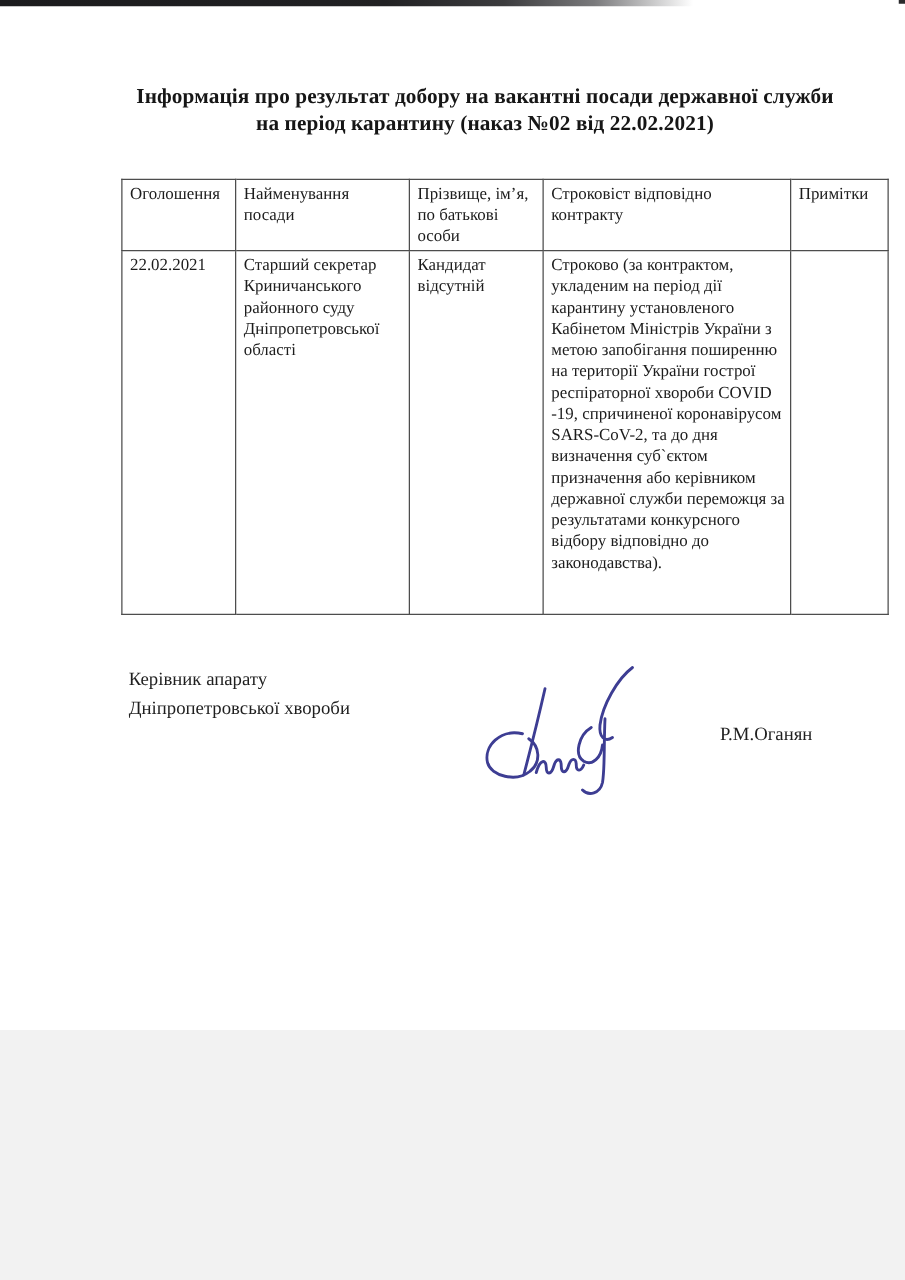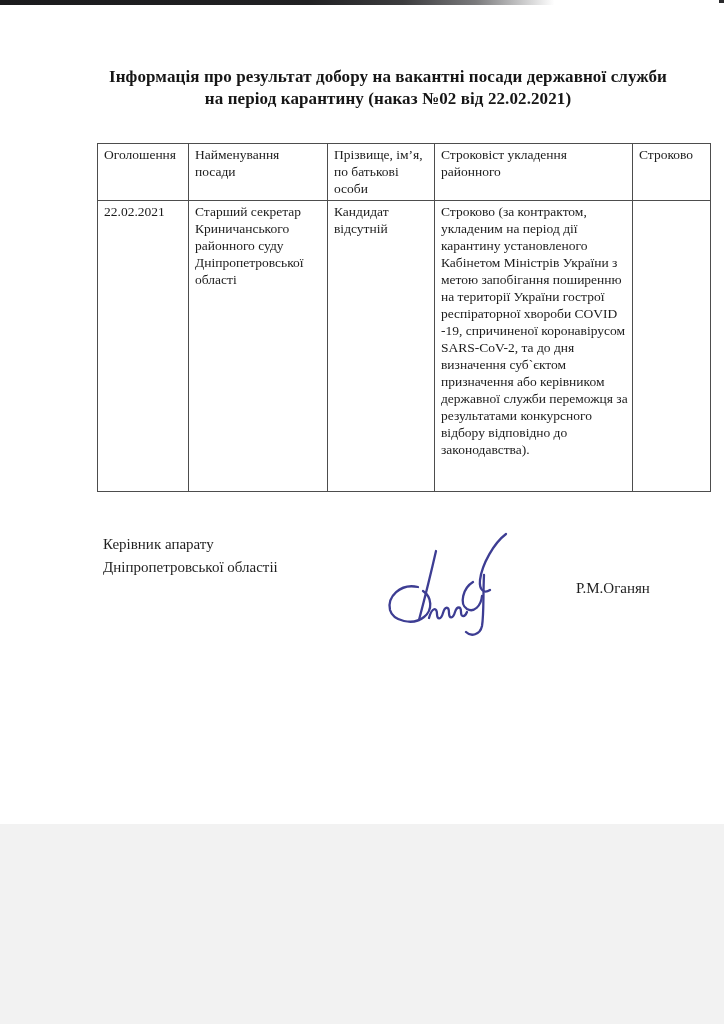--- a/index.html
+++ b/index.html
@@ -95,39 +95,39 @@
           <col class="col-position">
           <col class="col-person">
           <col class="col-contract">
           <col class="col-notes">
       </colgroup>
       <thead>
         <tr>
           <th>Оголошення</th>
           <th>Найменування посади</th>
           <th>Прізвище, ім’я, по батькові особи</th>
-          <th>Строковіст укладення районного</th>
-          <th>Строково</th>
+          <th>Строковіст відповідно контракту</th>
+          <th>Примітки</th>
         </tr>
       </thead>
       <tbody>
         <tr>
           <td>22.02.2021</td>
           <td>Старший секретар Криничанського районного суду Дніпропетровської області</td>
           <td>Кандидат відсутній</td>
           <td class="cell-contract">Строково (за контрактом, укладеним на період дії карантину установленого Кабінетом Міністрів України з метою запобігання поширенню на території України гострої респіраторної хвороби COVID -19, спричиненої коронавірусом SARS-CoV-2, та до дня визначення суб`єктом призначення або керівником державної служби переможця за результатами конкурсного відбору відповідно до законодавства).</td>
           <td></td>
         </tr>
       </tbody>
     </table>
   </div>
 
   <div class="sig-role">
     <div>Керівник апарату</div>
-    <div>Дніпропетровської областіі</div>
+    <div>Дніпропетровської хвороби</div>
   </div>
 
   <svg class="sig-scribble" viewBox="0 0 146 115" xmlns="http://www.w3.org/2000/svg" fill="none" stroke-width="2.3" stroke-linecap="round" stroke-linejoin="round">
     <path d="M60 30 C55 52 48 80 43 99" stroke="#3d3d93"></path>
     <path d="M42 66 C24 62 11 76 14 89 C17 100 37 105 48 96 C57 89 56 76 47 70" stroke="#3d3d93"></path>
     <path d="M53 97 C56 86 61 86 61 93 C61 99 65 99 67 92 C69 85 73 85 73 92 C73 98 77 98 79 91 C81 85 85 85 85 91 C85 97 89 96 91 91" stroke="#3d3d93"></path>
     <path d="M130 13 C118 22 106 43 104 59 C103 69 108 73 114 69" stroke="#3d3d93"></path>
     <path d="M97 61 C87 67 83 83 91 88 C98 92 105 85 106 75" stroke="#3d3d93"></path>
     <path d="M108 54 C107 75 108 93 106 105 C104 114 95 116 90 111" stroke="#3d3d93"></path>
   </svg>

